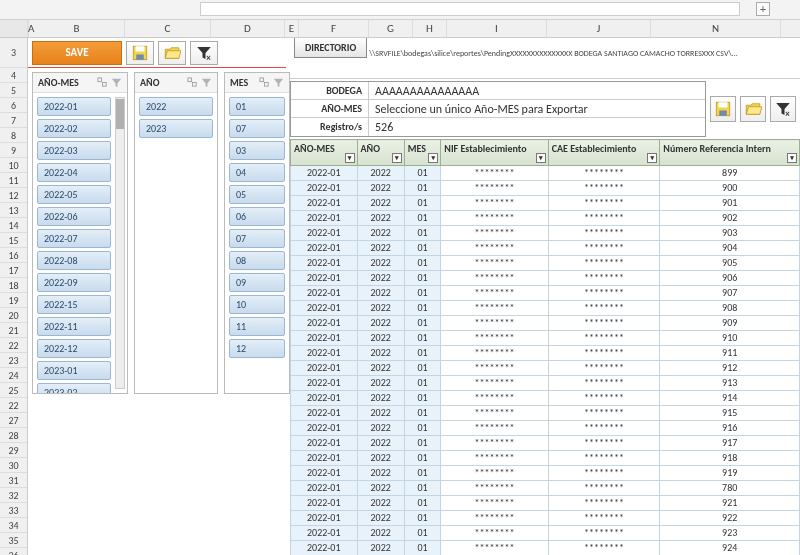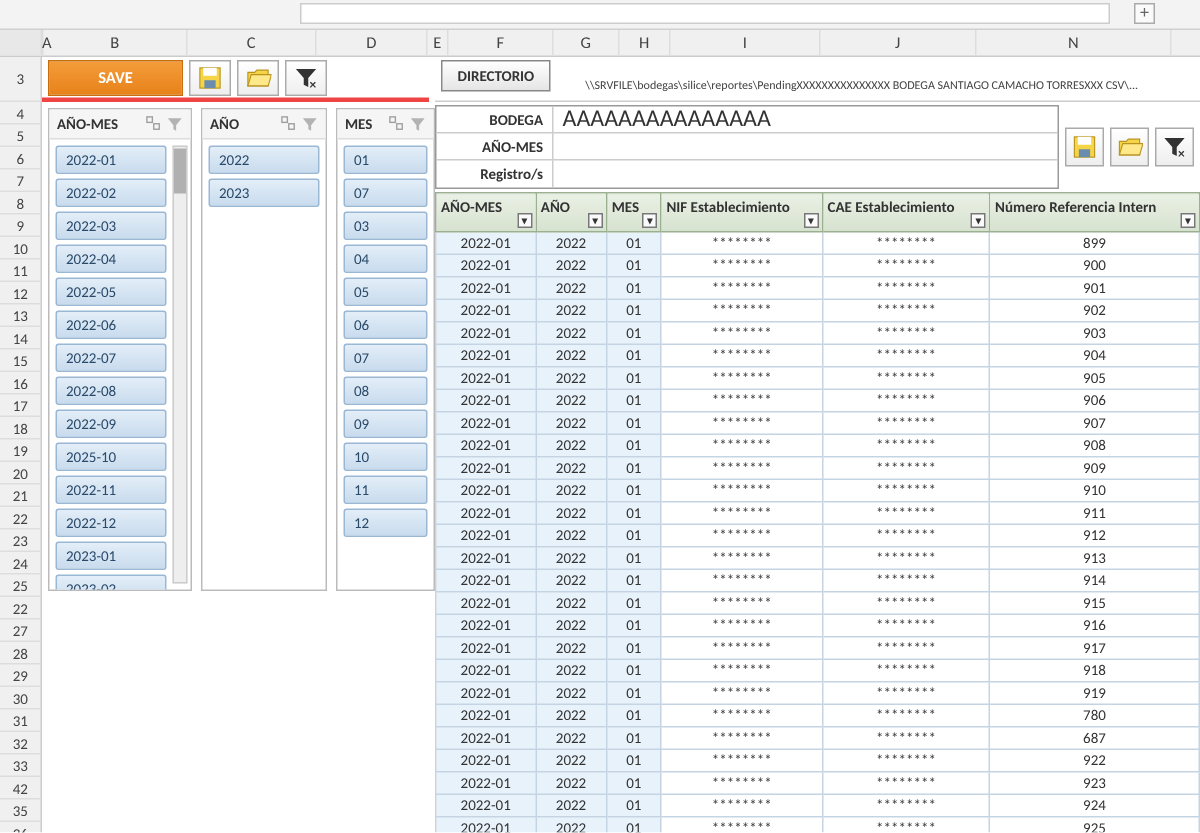--- a/index.html
+++ b/index.html
@@ -14,49 +14,49 @@
     .ch-corner { width: 28px; background: #e8e8e8; }
     
     .main { display: flex; height: 517px; }
     .row-headers { width: 28px; background: #f0f0f0; border-right: 1px solid #ccc; }
     .rh { height: 15px; text-align: center; border-bottom: 1px solid #ddd; line-height: 15px; font-size: 10px; color: #444; }
     .rh-tall { height: 30px; line-height: 30px; }
     
     .sheet { flex: 1; position: relative; overflow: hidden; }
     
     
-    .toolbar-row { height: 30px; display: flex; align-items: center; padding: 2px 4px; gap: 4px; border-bottom: 3px solid #ef4444; }
+    .toolbar-row { height: 30px; display: flex; align-items: center; padding: 2px 4px; gap: 4px; border-bottom: 1px solid #ef4444; }
     .btn-save { width: 90px; height: 24px; background: linear-gradient(#f39c3a,#e8821a); color: #fff; font-weight: bold; border: 1px solid #c86e0f; text-align: center; line-height: 22px; font-size: 11px; }
     .icon-btn { width: 28px; height: 24px; border: 1px solid #aaa; background: linear-gradient(#fff,#eee); display: flex; align-items: center; justify-content: center; }
     .icon-btn svg { width: 18px; height: 18px; }
     
     
     .slicer-area { position: absolute; left: 4px; top: 34px; display: flex; gap: 6px; }
     .slicer { background: #fff; border: 1px solid #bbb; width: 84px; }
     .slicer-hdr { display: flex; align-items: center; padding: 3px 5px; background: #f5f5f5; border-bottom: 1px solid #ddd; gap: 3px; }
     .slicer-hdr .ttl { flex: 1; font-weight: bold; font-size: 10px; }
     .slicer-hdr .sicon { width: 11px; height: 11px; opacity: .6; }
     .slicer-body { padding: 4px; max-height: 300px; overflow: hidden; position: relative; }
     .slicer-item { background: linear-gradient(#e3eef8,#c8dbed); border: 1px solid #9ab7d4; border-radius: 2px; padding: 2px 6px; margin-bottom: 3px; font-size: 10px; color: #2a4a6a; cursor: pointer; }
     .slicer-scroll { position: absolute; right: 2px; top: 4px; bottom: 4px; width: 10px; background: #eee; border: 1px solid #ccc; }
     .slicer-thumb { width: 8px; height: 30px; background: #b0b0b0; margin: 1px auto 0; }
     .slicer-1 { width: 96px; }
     .slicer-1 .slicer-body { padding-right: 16px; }
     
     
     .right-pane { position: absolute; left: 262px; top: 0; right: 0; bottom: 0; }
-    .rp-toolbar { height: 30px; display: flex; align-items: flex-start; padding: 2px 4px; gap: 23px; border-bottom: 1px solid #ccc; }
+    .rp-toolbar { height: 30px; display: flex; align-items: flex-end; padding: 20px 4px; gap: 2px; border-bottom: 1px solid #ccc; }
     .btn-dir { padding: 3px 10px; border: 1px solid #888; background: linear-gradient(#fff,#e5e5e5); font-size: 10px; font-weight: bold; }
     .rp-path { flex: 1; font-size: 8px; color: #444; overflow: hidden; white-space: nowrap; margin-top: 12px; }
     
     .rp-info { border: 1px solid #999; margin: 2px 0; }
     .rp-info-row { display: flex; border-bottom: 1px solid #ccc; height: 18px; align-items: center; }
     .rp-info-row:last-child { border-bottom: none; }
     .rp-label { width: 78px; text-align: right; padding-right: 6px; font-size: 10px; font-weight: bold; border-right: 1px solid #ccc; line-height:18px; }
-    .rp-value { flex: 1; padding-left: 6px; font-size: 16px; }
+    .rp-value { flex: 1; padding-left: 6px; font-size: 12px; }
     .rp-icons { display: flex; gap: 4px; padding: 0 4px; }
     .rp-icons .icon-btn { width: 26px; height: 26px; }
     
     .rp-info-wrap { display: flex; align-items: center; }
     .rp-info { flex: 1; }
     
     
     .tbl { border-collapse: collapse; width: 100%; font-size: 10px; table-layout: fixed; }
     .tbl th { background: linear-gradient(#eaf0e5,#d6e2cf); border: 1px solid #9ab090; padding: 2px 3px; text-align: left; position: relative; height: 26px; vertical-align: top; }
     .tbl th .dd { position: absolute; right: 2px; bottom: 2px; width: 10px; height: 10px; border: 1px solid #777; background: #fafafa; font-size: 7px; text-align: center; line-height: 8px; }
@@ -119,21 +119,21 @@
       <div class="rh">24</div>
       <div class="rh">25</div>
       <div class="rh">22</div>
       <div class="rh">27</div>
       <div class="rh">28</div>
       <div class="rh">29</div>
       <div class="rh">30</div>
       <div class="rh">31</div>
       <div class="rh">32</div>
       <div class="rh">33</div>
-      <div class="rh">42</div>
+      <div class="rh">34</div>
       <div class="rh">35</div>
       <div class="rh">36</div>
     </div>
   <div class="sheet">
 
     <div style="display:flex;">
       <div class="toolbar-row" style="flex:0 0 258px;">
         <div class="btn-save">SAVE</div>
         <div class="icon-btn">
           <svg viewBox="0 0 24 24">
@@ -175,21 +175,21 @@
             </div>
         <div class="slicer-item">2022-01</div>
             <div class="slicer-item">2022-02</div>
             <div class="slicer-item">2022-03</div>
             <div class="slicer-item">2022-04</div>
             <div class="slicer-item">2022-05</div>
             <div class="slicer-item">2022-06</div>
             <div class="slicer-item">2022-07</div>
             <div class="slicer-item">2022-08</div>
             <div class="slicer-item">2022-09</div>
-            <div class="slicer-item">2025-10</div>
+            <div class="slicer-item">2022-15</div>
             <div class="slicer-item">2022-11</div>
             <div class="slicer-item">2022-12</div>
             <div class="slicer-item">2023-01</div>
             <div class="slicer-item">2023-02</div>
           </div>
       </div>
       <div class="slicer">
         <div class="slicer-hdr">
           <span class="ttl">AÑO</span>
           <svg class="sicon" viewBox="0 0 12 12">
@@ -239,23 +239,25 @@
         <div class="rp-path">\\SRVFILE\bodegas\silice\reportes\PendingXXXXXXXXXXXXXXX   BODEGA SANTIAGO CAMACHO TORRESXXX  CSV\...</div>
       </div>
       <div class="rp-info-wrap">
         <div class="rp-info">
           <div class="rp-info-row">
             <div class="rp-label">BODEGA</div>
             <div class="rp-value">AAAAAAAAAAAAAAA</div>
           </div>
           <div class="rp-info-row">
             <div class="rp-label">AÑO-MES</div>
+            <div class="rp-value">Seleccione un único Año-MES para Exportar</div>
           </div>
           <div class="rp-info-row">
             <div class="rp-label">Registro/s</div>
+            <div class="rp-value">526</div>
           </div>
         </div>
         <div class="rp-icons">
           <div class="icon-btn">
             <svg viewBox="0 0 24 24">
                 <rect x="3" y="3" width="18" height="18" fill="#f5d547" stroke="#b8941f"></rect>
                 <rect x="6" y="3" width="12" height="7" fill="#fff"></rect>
                 <rect x="7" y="14" width="10" height="7" fill="#6a8caf"></rect>
               </svg>
           </div>
@@ -461,21 +463,21 @@
                 <td>********</td>
                 <td>********</td>
                 <td>780</td>
               </tr>
               <tr>
                 <td class="highlight">2022-01</td>
                 <td class="highlight">2022</td>
                 <td class="highlight">01</td>
                 <td>********</td>
                 <td>********</td>
-                <td>687</td>
+                <td>921</td>
               </tr>
               <tr>
                 <td class="highlight">2022-01</td>
                 <td class="highlight">2022</td>
                 <td class="highlight">01</td>
                 <td>********</td>
                 <td>********</td>
                 <td>922</td>
               </tr>
               <tr>

